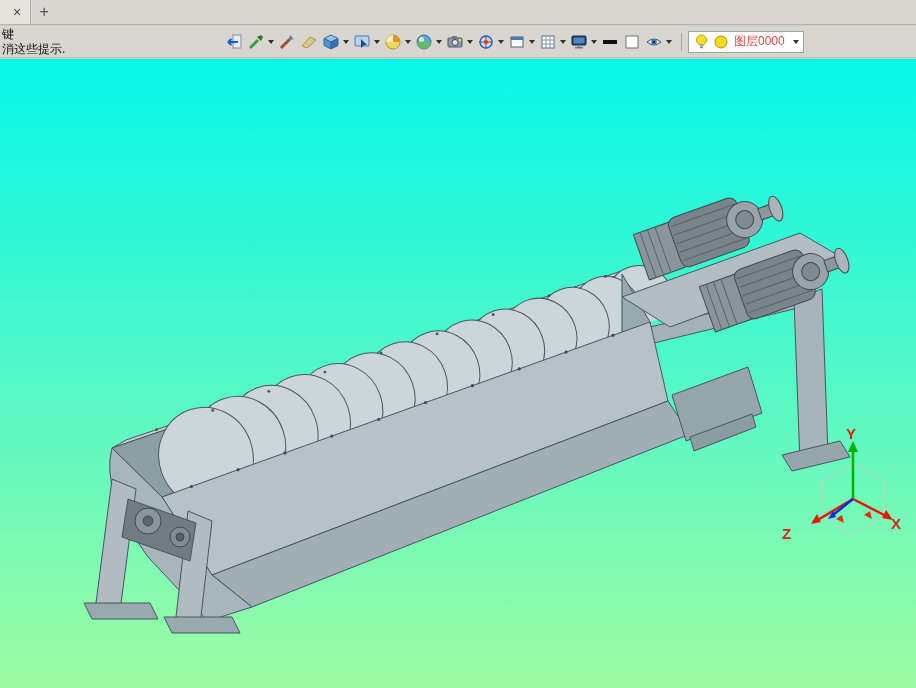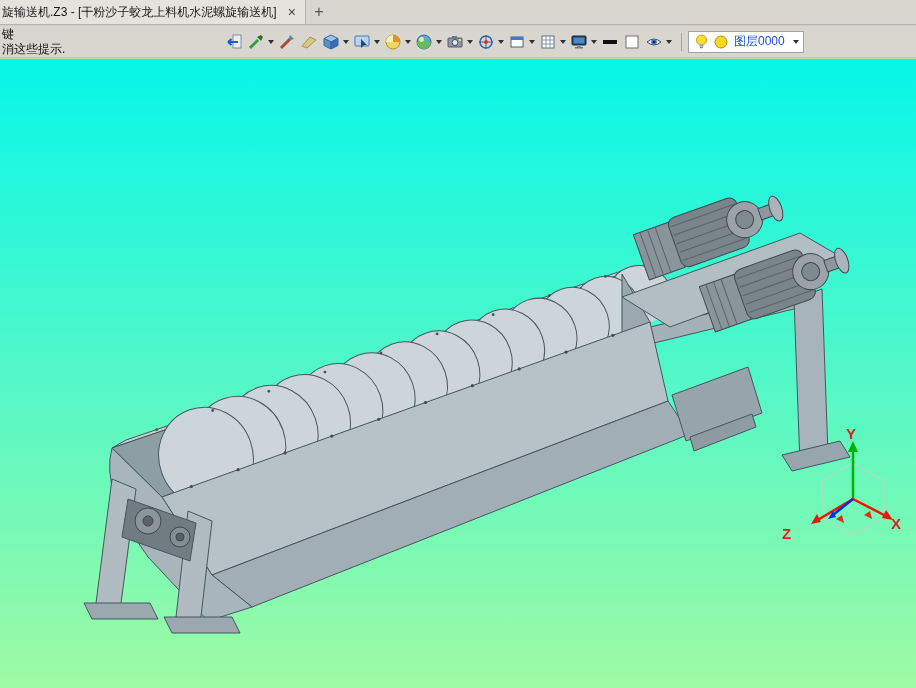--- a/index.html
+++ b/index.html
@@ -20,38 +20,37 @@
   .toolbar{position:absolute;left:0;top:26px;width:916px;height:32px;background:#d9d6d0;
            border-bottom:1px solid #c2bfba;display:flex;align-items:center;padding-left:224px}
   .hint{position:absolute;left:2px;top:27px;font-size:12px;color:#101010;line-height:15px;z-index:3}
   .tbtn{display:flex;align-items:center;height:24px;padding:0 1px;margin-right:2px}
   .tbtn svg{display:block}
   .arrow{width:0;height:0;border-left:3.5px solid transparent;border-right:3.5px solid transparent;
          border-top:4px solid #303030;margin-left:3px}
   .tsep{width:1px;height:18px;background:#a8a5a0;margin:0 6px}
   .layercombo{display:flex;align-items:center;background:#ffffff;border:1px solid #98a4b0;
               height:22px;padding:0 4px;gap:3px}
-  .layercombo .lname{font-size:12px;color:#1d4ed8;padding:0 2px;white-space:nowrap}
+  .layercombo .lname{font-size:12px;color:#ef4444;padding:0 2px;white-space:nowrap}
 
   
   .viewport{position:absolute;left:0;top:59px;width:916px;height:629px;
             background:linear-gradient(180deg,#06f7e8 0%,#55f8c6 52%,#9efba3 100%)}
   .viewport svg{position:absolute;left:0;top:0}
   .pc{stroke:#46565e;stroke-width:1}
   #screw-flights ellipse{fill:#ccd5d9;stroke:#49585f;stroke-width:1}
   .triad-label{font-size:15px;font-weight:bold;fill:#e02020;font-family:"Liberation Sans",sans-serif}
 </style>
 </head>
 <body>
 
 <div id="app">
 
   <div class="tabbar">
     <div class="tab">
-      <span class="tab-title">旋输送机.Z3 - [干粉沙子蛟龙上料机水泥螺旋输送机]</span>
       <span class="tab-close">×</span>
     </div>
     <div class="newtab">+</div>
   </div>
 
   <div class="hint">
     <div>键</div>
     <div>消这些提示.</div>
   </div>
 

